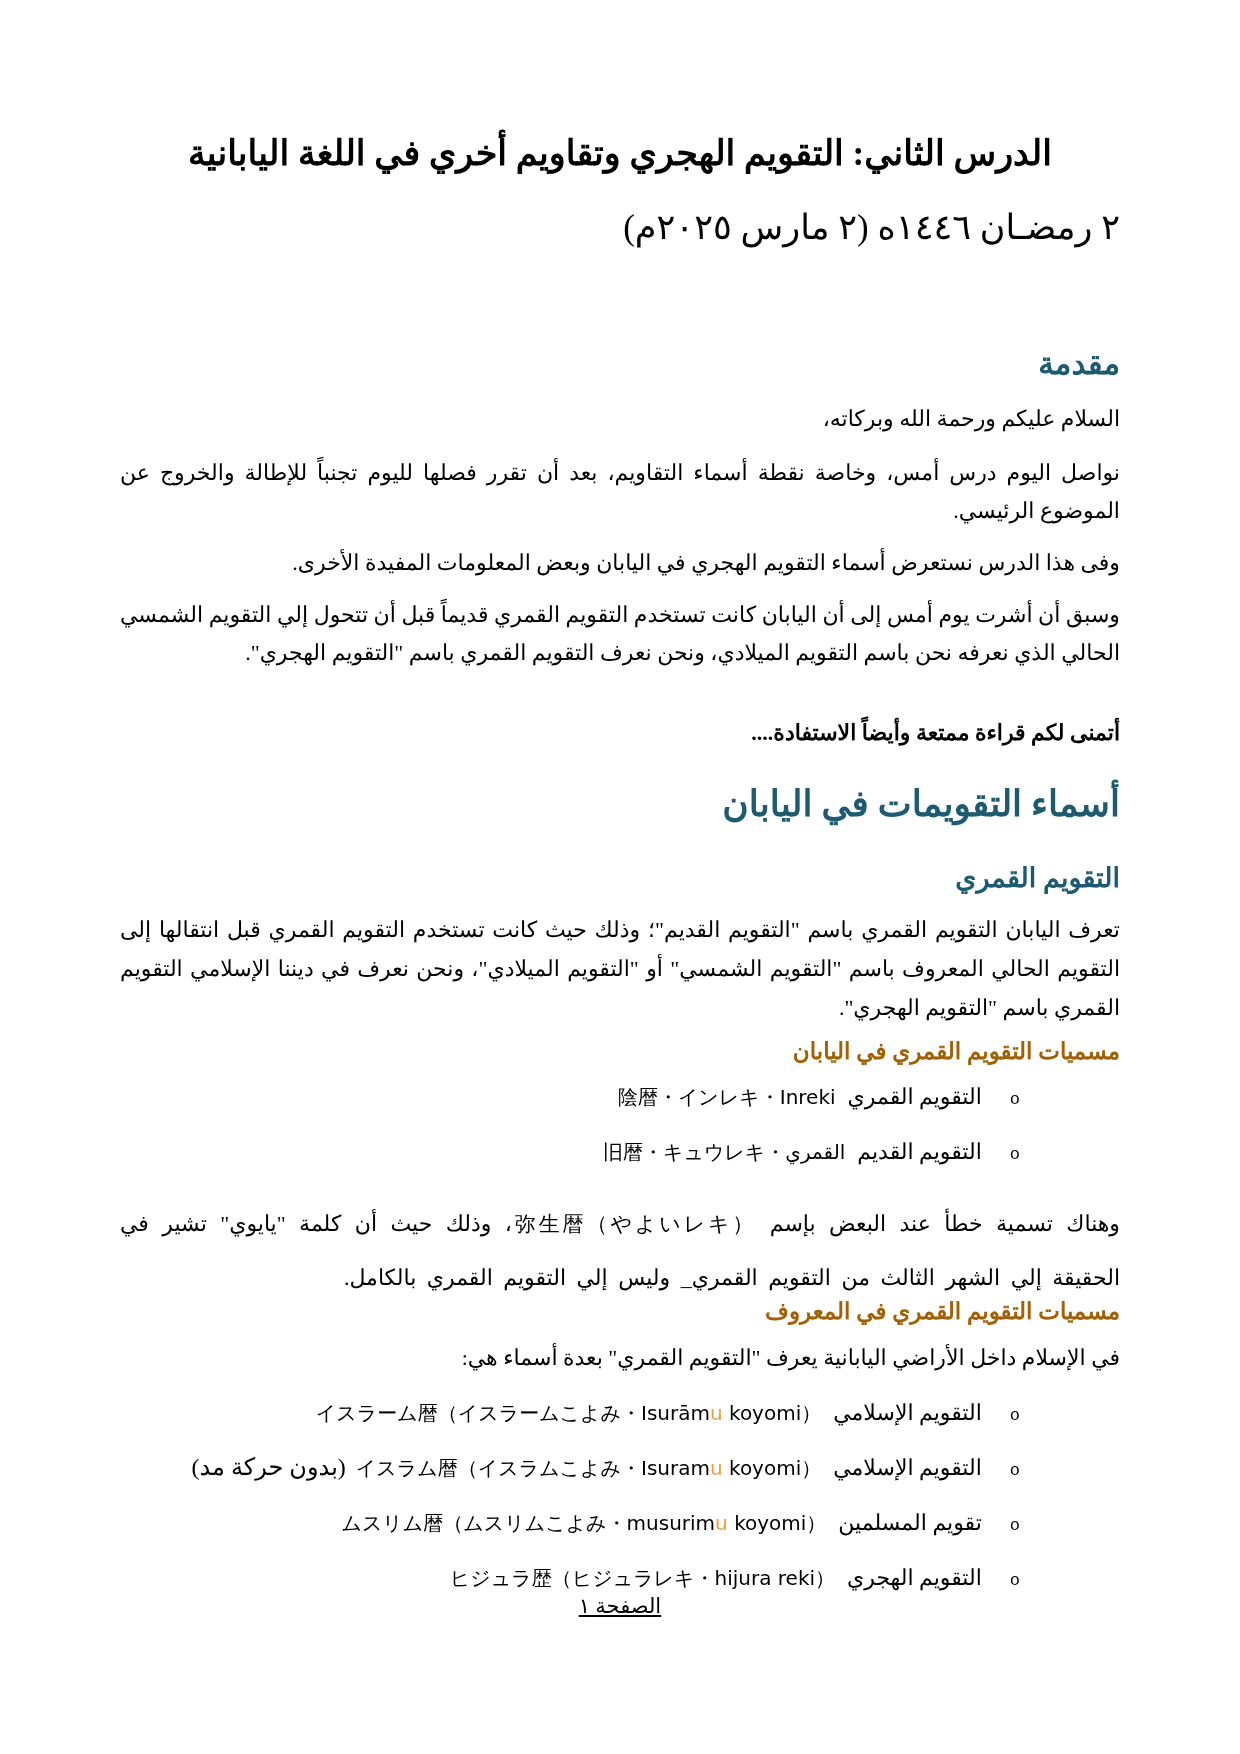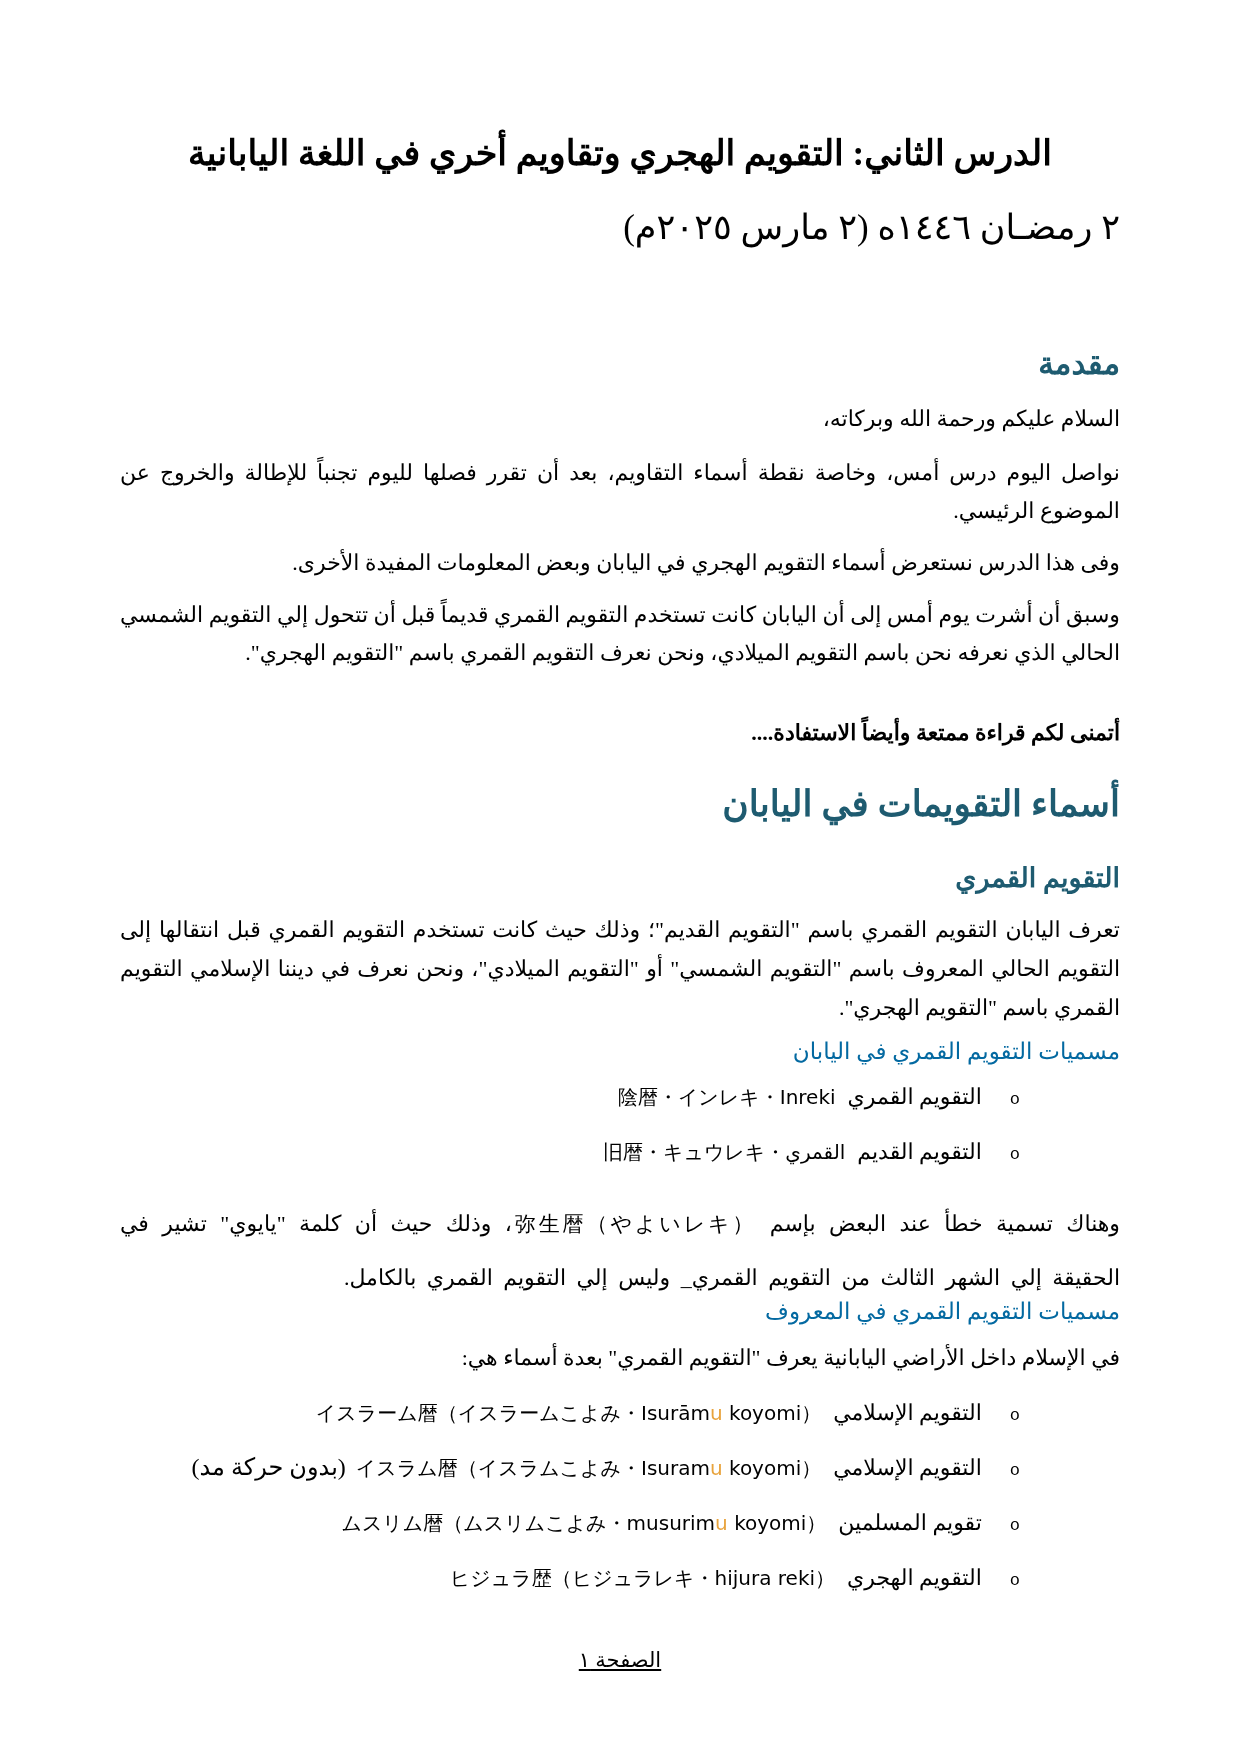--- a/index.html
+++ b/index.html
@@ -54,24 +54,24 @@
   }
   .h-lunar {
     margin-top: 28px;
     color: #1E5B70;
     font-size: 27px;
     line-height: 40px;
     font-weight: bold;
     text-align: right;
   }
   .h-sub {
-    color: #0369a1;
+    color: #a16207;
     font-size: 23px;
     line-height: 34px;
-    font-weight: normal;
+    font-weight: bold;
     text-align: right;
   }
   .h-sub.japan { margin-top: 8px; }
   .h-sub.islam { margin-top: -10px; }
 
   
   .p-body {
     font-size: 22px;
     line-height: 38px;
     text-align: justify;
@@ -115,21 +115,21 @@
     unicode-bidi: isolate;
     font-family: "DejaVu Sans", "Liberation Sans", sans-serif;
     font-size: 21px;
   }
   .hl-u { color: #E8A33C; }
   .note { font-size: 24px; margin-right: 10px; }
 
   
   .footer {
     position: absolute;
-    top: 1648px;
+    top: 1594px;
     left: 0;
     width: 1240px;
     text-align: center;
   }
   .page-number {
     font-size: 21px;
     text-decoration: underline;
   }
 </style>
 </head>

